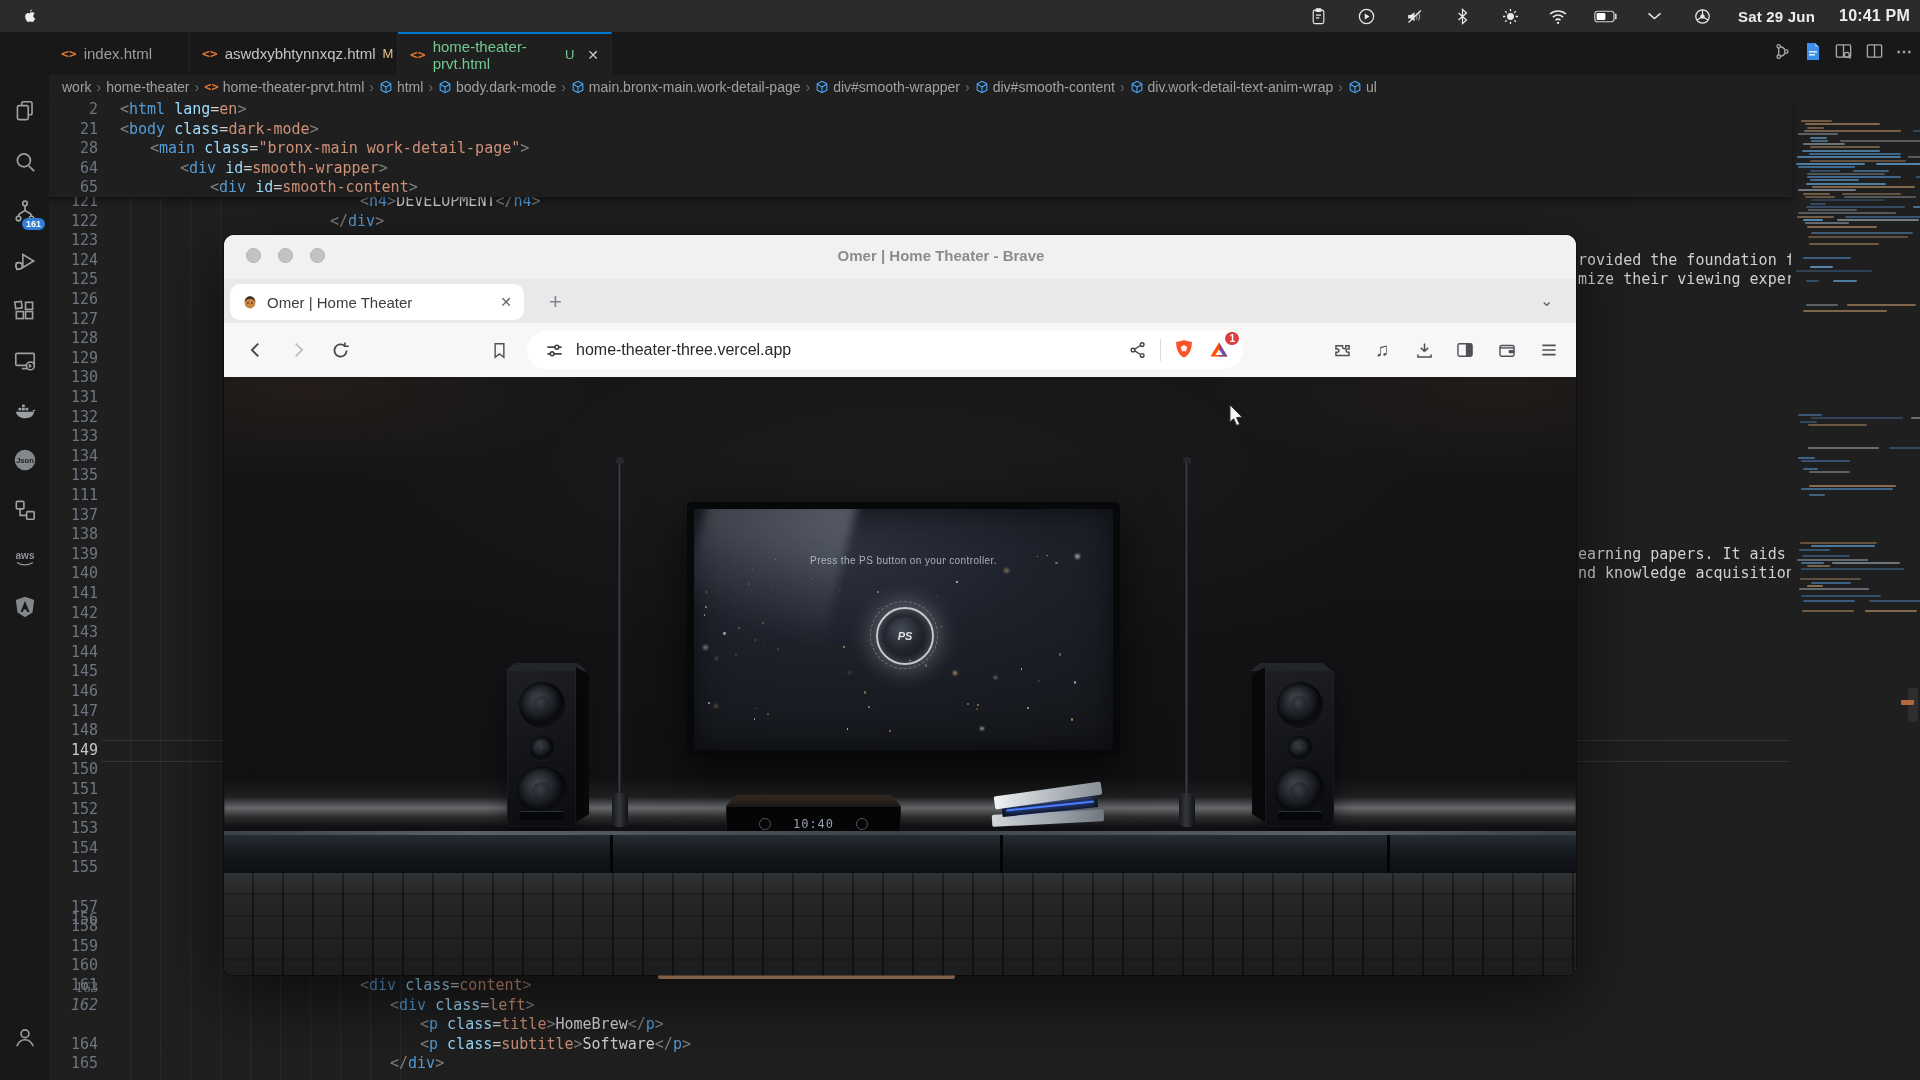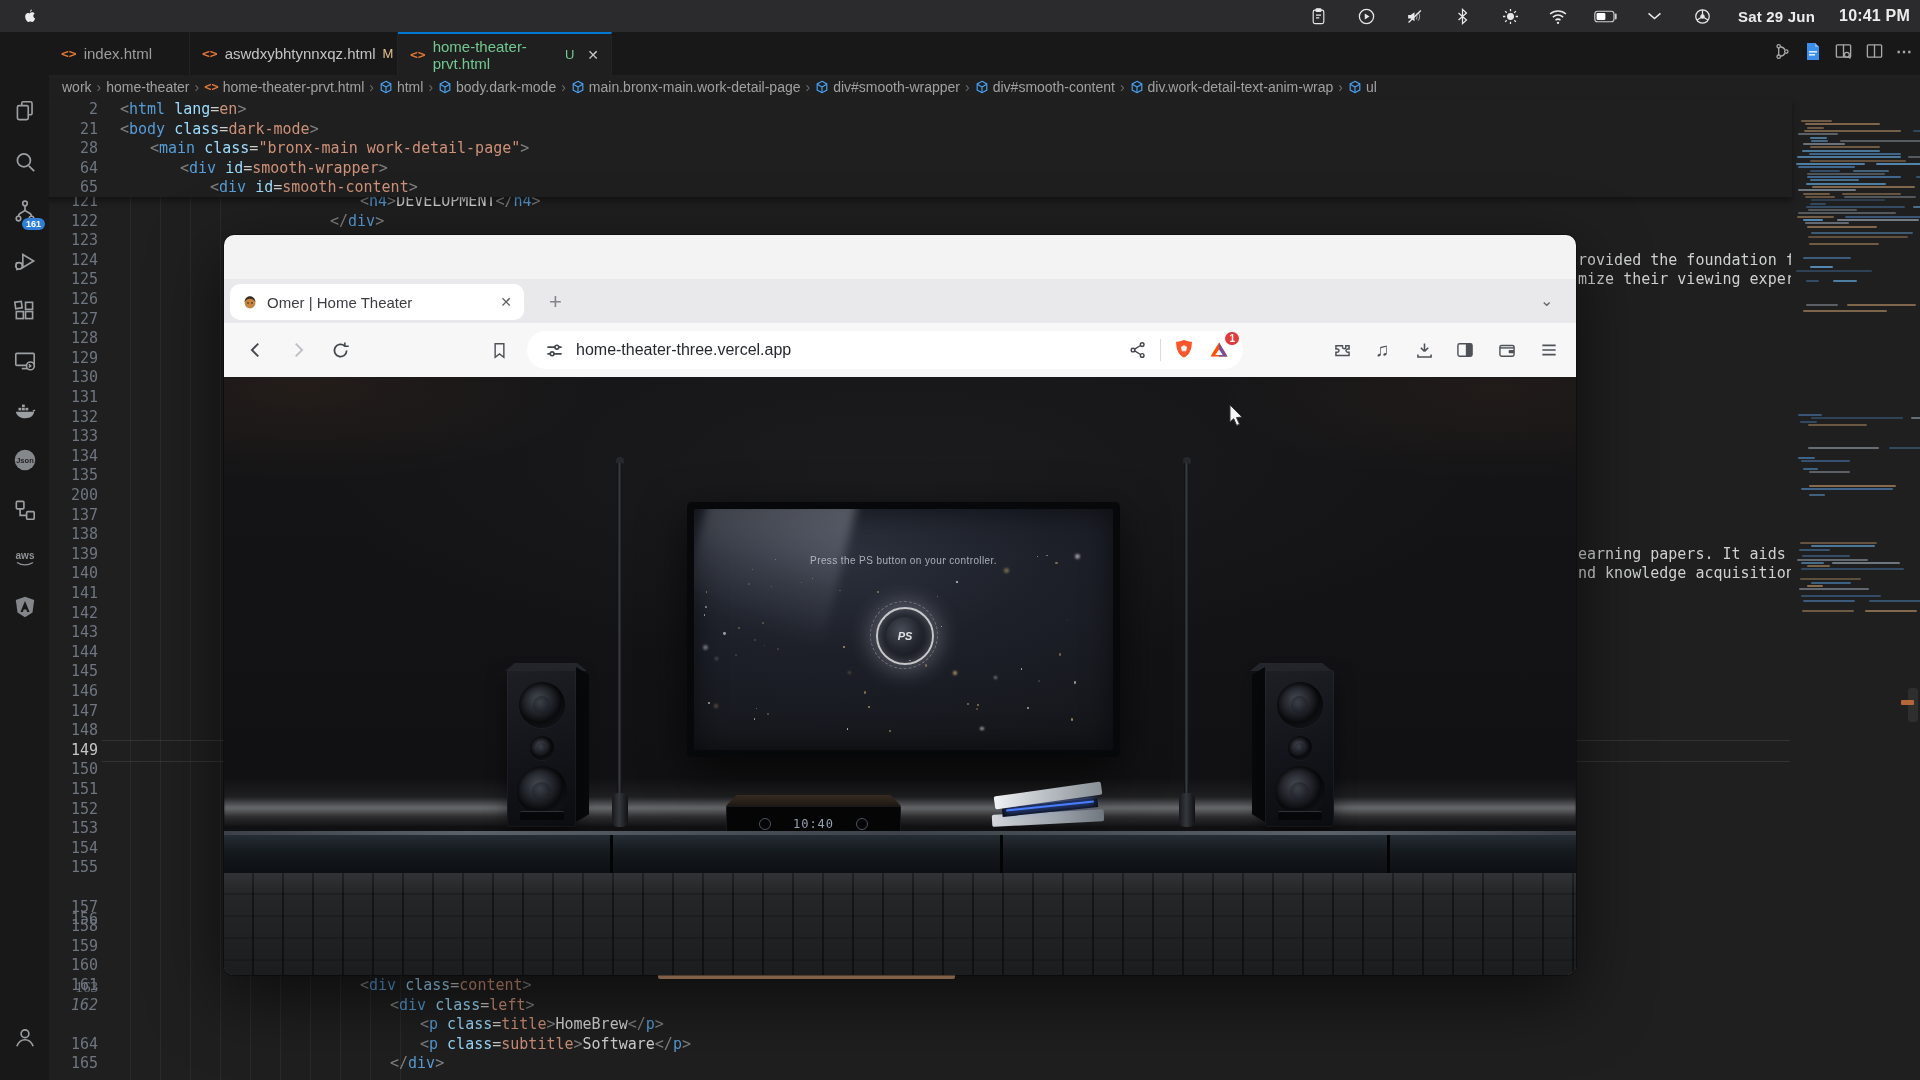--- a/index.html
+++ b/index.html
@@ -179,21 +179,21 @@
         <div class="gnum" style="top: 289px;">126</div>
         <div class="gnum" style="top: 308.6px;">127</div>
         <div class="gnum" style="top: 328.2px;">128</div>
         <div class="gnum" style="top: 347.8px;">129</div>
         <div class="gnum" style="top: 367.4px;">130</div>
         <div class="gnum" style="top: 387px;">131</div>
         <div class="gnum" style="top: 406.6px;">132</div>
         <div class="gnum" style="top: 426.2px;">133</div>
         <div class="gnum" style="top: 445.8px;">134</div>
         <div class="gnum" style="top: 465.4px;">135</div>
-        <div class="gnum" style="top: 485px;">200</div>
+        <div class="gnum" style="top: 485px;">111</div>
         <div class="gnum" style="top: 504.6px;">137</div>
         <div class="gnum" style="top: 524.2px;">138</div>
         <div class="gnum" style="top: 543.8px;">139</div>
         <div class="gnum" style="top: 563.4px;">140</div>
         <div class="gnum" style="top: 583px;">141</div>
         <div class="gnum" style="top: 602.6px;">142</div>
         <div class="gnum" style="top: 622.2px;">143</div>
         <div class="gnum" style="top: 641.8px;">144</div>
         <div class="gnum" style="top: 661.4px;">145</div>
         <div class="gnum" style="top: 681px;">146</div>
@@ -566,20 +566,26 @@
     <span>
         <svg width="19" height="19" viewBox="0 0 20 20" fill="none" stroke="#a8a8a8" stroke-width="1.4">
           <rect x="2.5" y="3" width="15" height="13" rx="1"></rect>
           <path d="M10 3v13"></path>
         </svg>
       </span>
     <span style="color:#a8a8a8;font-size:16px;font-weight:700">⋯</span>
   </div>
 
   <div class="bwin">
+    <div class="b-title">
+      <span class="tl" style="left:22px"></span>
+      <span class="tl" style="left:54px"></span>
+      <span class="tl" style="left:86px"></span>
+      <span class="b-wintitle">Omer | Home Theater - Brave</span>
+    </div>
 
     <div class="b-tabstrip">
       <div class="b-tab">
         <svg width="16" height="16" viewBox="0 0 16 16">
             <circle cx="8" cy="9" r="5.4" fill="#c68642"></circle>
             <path d="M2.6 8.2C2.6 4.6 5 2.2 8 2.2s5.4 2.4 5.4 6c-1-2.2-2.6-3.4-5.4-3.4S3.6 6 2.6 8.2z" fill="#3b2a20"></path>
             <circle cx="6" cy="9" r=".8" fill="#2b1d14"></circle>
             <circle cx="10" cy="9" r=".8" fill="#2b1d14"></circle>
           </svg>
         <span>Omer | Home Theater</span>

